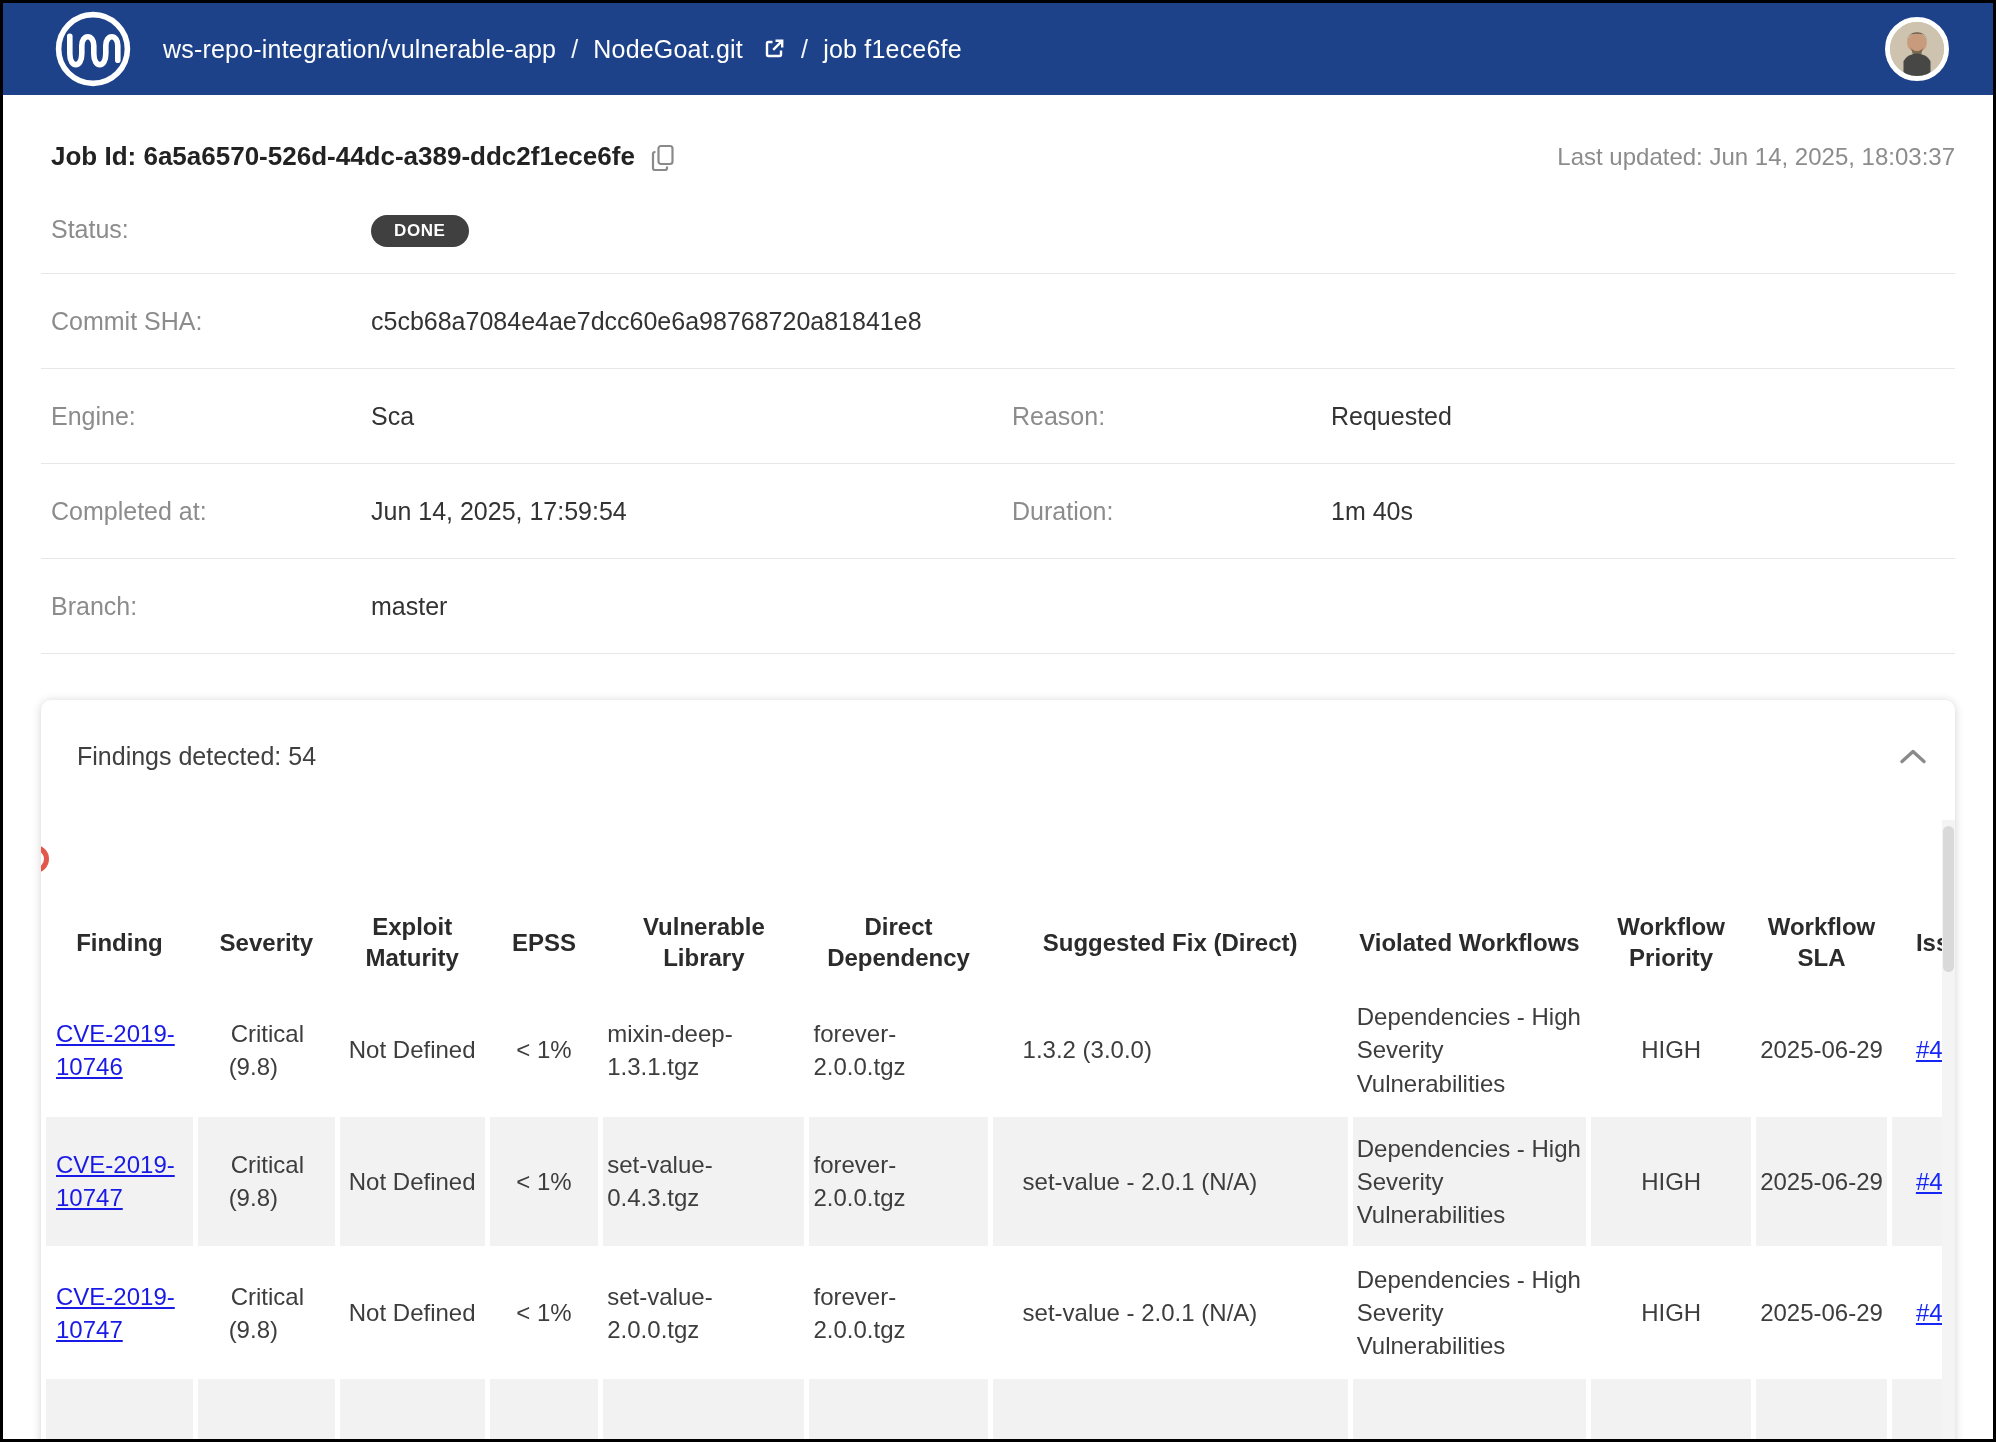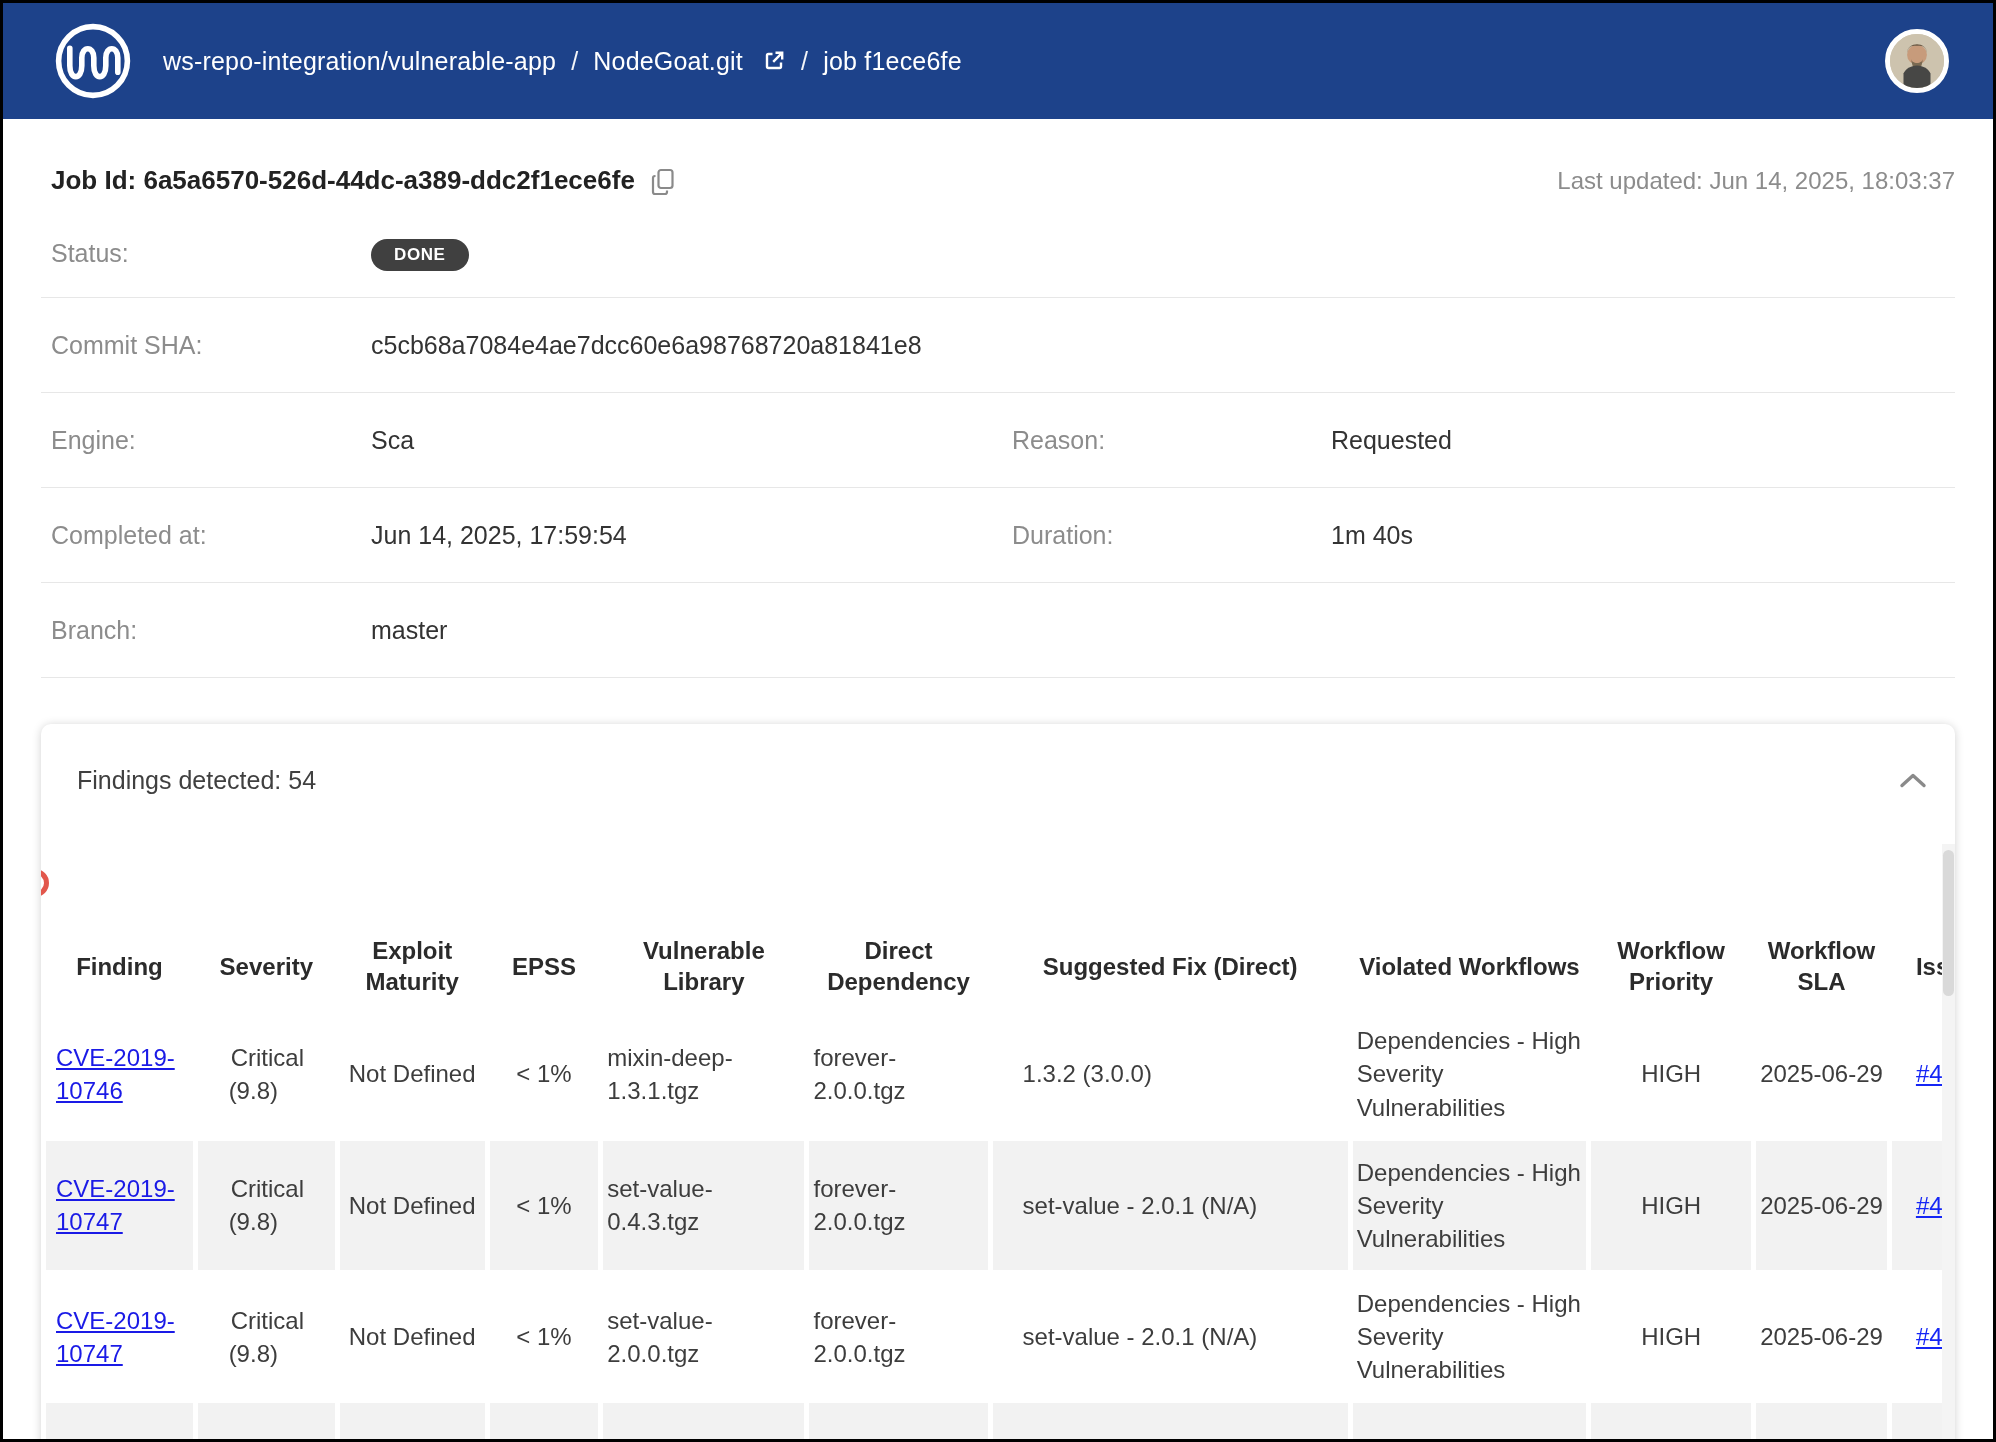--- a/index.html
+++ b/index.html
@@ -8,21 +8,21 @@
     width:1996px; height:1442px;
     border:3px solid #000;
     overflow:hidden;
     background:#fff;
     font-family:"Liberation Sans", sans-serif;
     color:#333;
   }
 
   
   .topbar {
-    height:116px; background:#1d428a;
+    height:92px; background:#1d428a;
     display:flex; align-items:center;
     padding:0 44px 0 50px; color:#fff;
   }
   .logo { flex:0 0 auto; cursor:pointer; display:flex; }
   .breadcrumb {
     margin-left:30px; font-size:25px; letter-spacing:.2px;
     display:flex; align-items:center; gap:15px; white-space:nowrap;
   }
   .crumb { cursor:pointer; }
   .crumb-sep { opacity:.95; }

